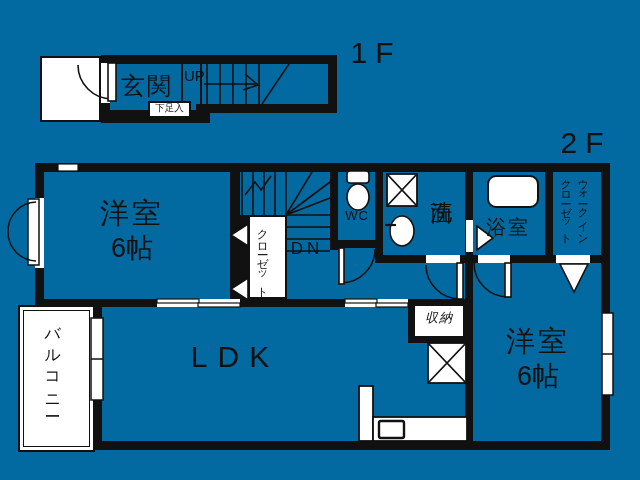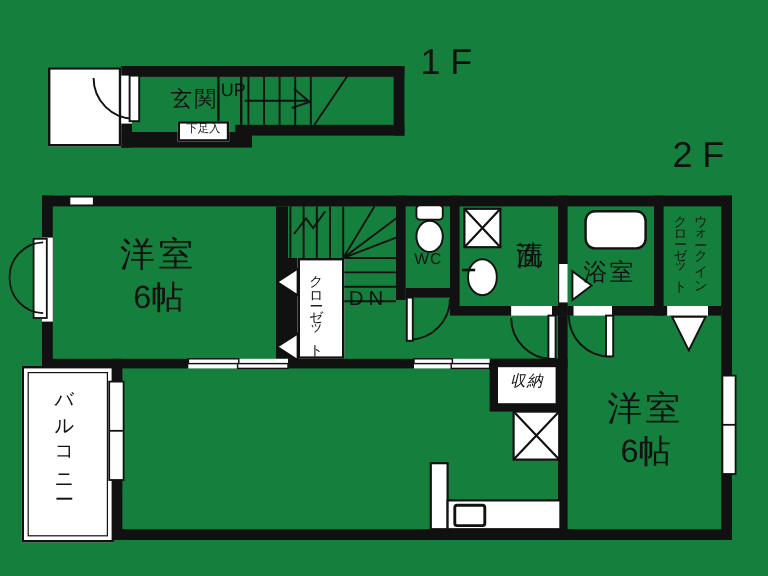--- a/index.html
+++ b/index.html
@@ -1,16 +1,16 @@
 <!DOCTYPE html>
 <html><head>
 <meta charset="utf-8">
 <style>
   html,body{margin:0;padding:0;background:#fff;}
-  .plan{position:relative;width:640px;height:480px;background:#15803d;overflow:hidden;
+  .plan{position:relative;width:640px;height:480px;background:#0369a1;overflow:hidden;
         font-family:"Liberation Sans","DejaVu Sans",sans-serif;color:#111;}
   .wall{position:absolute;background:#111;}
   .thinbox{position:absolute;background:#fff;border:2px solid #111;box-sizing:border-box;}
   .blackbox{position:absolute;background:#111;}
   .whitebox{position:absolute;background:#fff;}
   .lbl{position:absolute;color:#111;text-align:center;line-height:1.1;white-space:nowrap;font-weight:500;}
   .vtext{writing-mode:vertical-rl;text-orientation:upright;white-space:nowrap;}
   svg{position:absolute;left:0;top:0;z-index:5;}
   .z2{z-index:2;} .z6{z-index:6;}
 </style>
@@ -174,42 +174,43 @@
 
     <g stroke="#111" stroke-width="1.2" fill="#ffffff">
       <rect x="157" y="299" width="42" height="4"></rect>
       <rect x="198" y="303" width="42" height="4"></rect>
       <rect x="345" y="299" width="32" height="4"></rect>
       <rect x="376" y="303" width="32" height="4"></rect>
     </g>
   </svg>
 
   <div class="lbl z6" style="left:344px;top:36px;width:64px;font-size:30px;letter-spacing:8px;">1F</div>
-  <div class="lbl z6" style="left:554px;top:113px;width:64px;font-size:30px;letter-spacing:8px;">2F</div>
-
-  <div class="lbl z6" style="left:112px;top:73px;width:70px;font-size:18px;letter-spacing:2px;text-align:right;">玄関</div>
+  <div class="lbl z6" style="left:554px;top:126px;width:64px;font-size:30px;letter-spacing:8px;">2F</div>
+
+  <div class="lbl z6" style="left:112px;top:73px;width:70px;font-size:24px;letter-spacing:2px;">玄関</div>
   <div class="lbl z6" style="left:184px;top:66px;width:16px;font-size:15px;line-height:19px;word-break:break-all;">UP</div>
   <div class="lbl z6" style="left:148px;top:103px;width:43px;font-size:9.5px;">下足入</div>
 
   <div class="lbl z6" style="left:62px;top:198px;width:140px;font-size:29px;letter-spacing:3px;">洋室</div>
   <div class="lbl z6" style="left:62px;top:234px;width:140px;font-size:27px;">6帖</div>
 
   <div class="lbl vtext z6" style="left:256px;top:221px;font-size:11.5px;letter-spacing:1px;">クローゼット</div>
 
   <div class="lbl z6" style="left:284px;top:240px;width:46px;font-size:17px;letter-spacing:4px;">DN</div>
 
   <div class="lbl z6" style="left:338px;top:209px;width:38px;font-size:13px;letter-spacing:1px;">WC</div>
 
   <div class="lbl vtext z6" style="left:429px;top:183px;font-size:22px;letter-spacing:3px;">洗面</div>
 
   <div class="lbl z6" style="left:474px;top:216px;width:68px;font-size:20px;letter-spacing:2px;">浴室</div>
 
   <div class="lbl vtext z6" style="left:577px;top:171px;font-size:11px;letter-spacing:1px;">ウォークイン</div>
   <div class="lbl vtext z6" style="left:560px;top:171px;font-size:11px;letter-spacing:1px;">クローゼット</div>
 
+  <div class="lbl z6" style="left:110px;top:340px;width:250px;font-size:30px;letter-spacing:10px;">LDK</div>
 
   <div class="lbl z6" style="left:472px;top:326px;width:132px;font-size:29px;letter-spacing:3px;">洋室</div>
   <div class="lbl z6" style="left:472px;top:362px;width:132px;font-size:27px;">6帖</div>
 
   <div class="lbl z6" style="left:412px;top:311px;width:54px;font-size:13px;letter-spacing:1px;font-style:italic;">収納</div>
 
   <div class="lbl vtext z6" style="left:44px;top:315px;font-size:16px;letter-spacing:5px;">バルコニー</div>
 
 </div>
 

